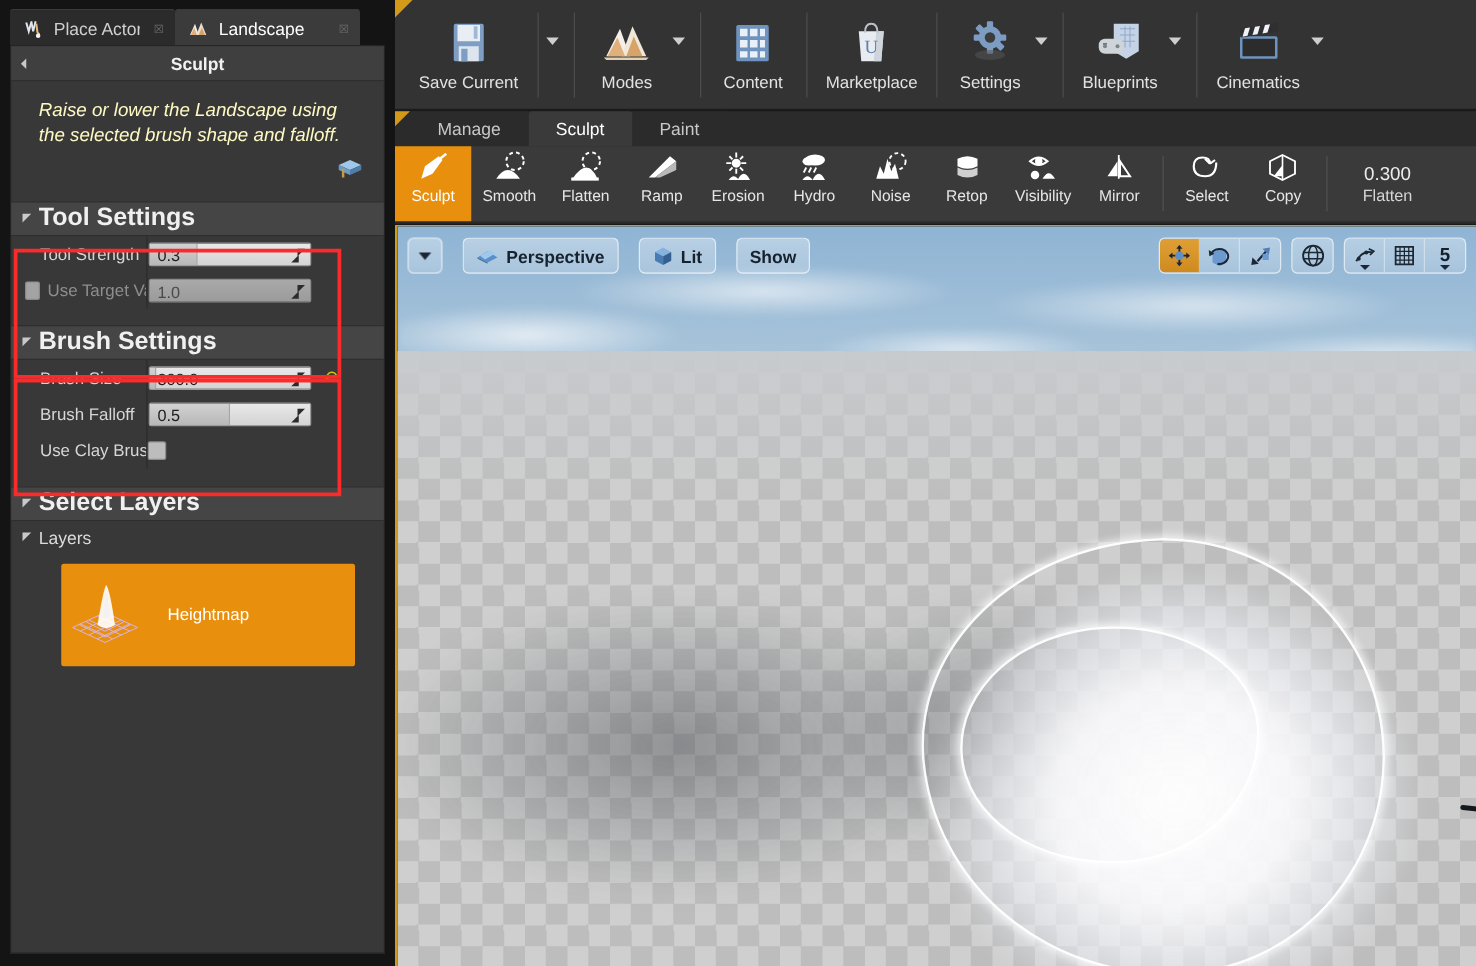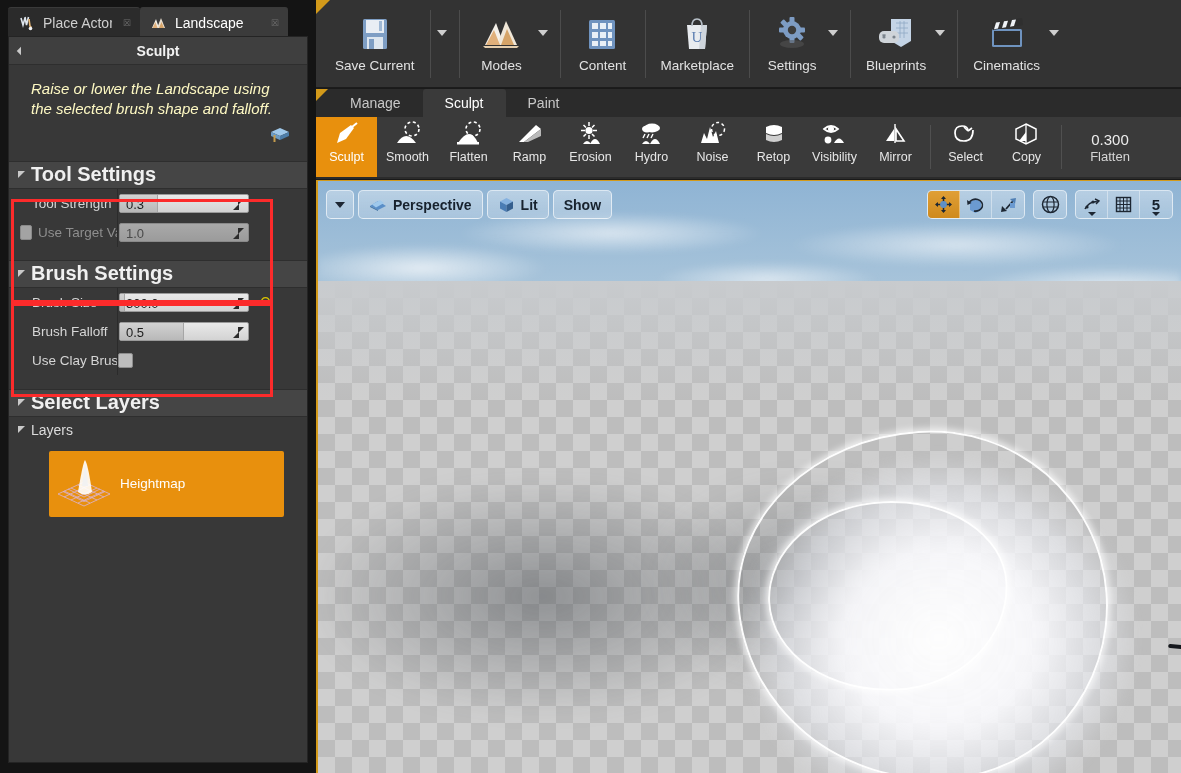--- a/index.html
+++ b/index.html
@@ -129,22 +129,22 @@
     font-family: "DejaVu Sans", sans-serif;
   }
 
   
   .redbox {
     position: absolute; border: 3px solid #fc2b2b; pointer-events: none; z-index: 40;
   }
 
   
   .layer-item {
-    margin: 8px 0 0 40px; width: 235px; height: 66px; background: #e8900d;
-    border-radius: 2px; display: flex; align-items: center; gap: 6px;
+    margin: 8px 0 0 40px; width: 235px; height: 82px; background: #e8900d;
+    border-radius: 2px; display: flex; align-items: center; gap: 20px;
     padding-left: 5px;
   }
   .layer-name { color: #ffffff; font-size: 13.5px; }
   .layer-thumb { width: 60px; height: 56px; position: relative; }
 
   
   .toolbar {
     position: absolute; left: 316px; top: 0; width: 865px; height: 88px;
     background: #333333; border-bottom: 1px solid #1c1c1c;
   }
@@ -264,21 +264,21 @@
     left: 450px; top: 320px; width: 240px; height: 190px;
     border-radius: 50% 50% 48% 52% / 50% 46% 54% 50%;
     transform: rotate(-3deg);
   }
   .vp-darkline {
     position: absolute; left: 850px; top: 468px; width: 100px; height: 4px;
     background: #14171c; transform: rotate(6deg); border-radius: 2px;
   }
 
   
-  .vptb { position: absolute; left: 8px; top: 9px; display: flex; gap: 4px; z-index: 20; border-radius: 14px; }
+  .vptb { position: absolute; left: 8px; top: 9px; display: flex; gap: 16px; z-index: 20; border-radius: 14px; }
   .vpbtn {
     height: 29px; display: flex; align-items: center; gap: 6px; padding: 0 10px;
     background: linear-gradient(rgba(255,255,255,.36), rgba(230,238,246,.22));
     border: 1px solid rgba(255,255,255,.62); border-radius: 5px;
     color: #17222e; font-size: 14px; font-weight: bold; cursor: pointer;
     backdrop-filter: blur(1px);
   }
   .vpbtn.sm { padding: 0 8px; }
   .vp-caret {
     width: 0; height: 0;

